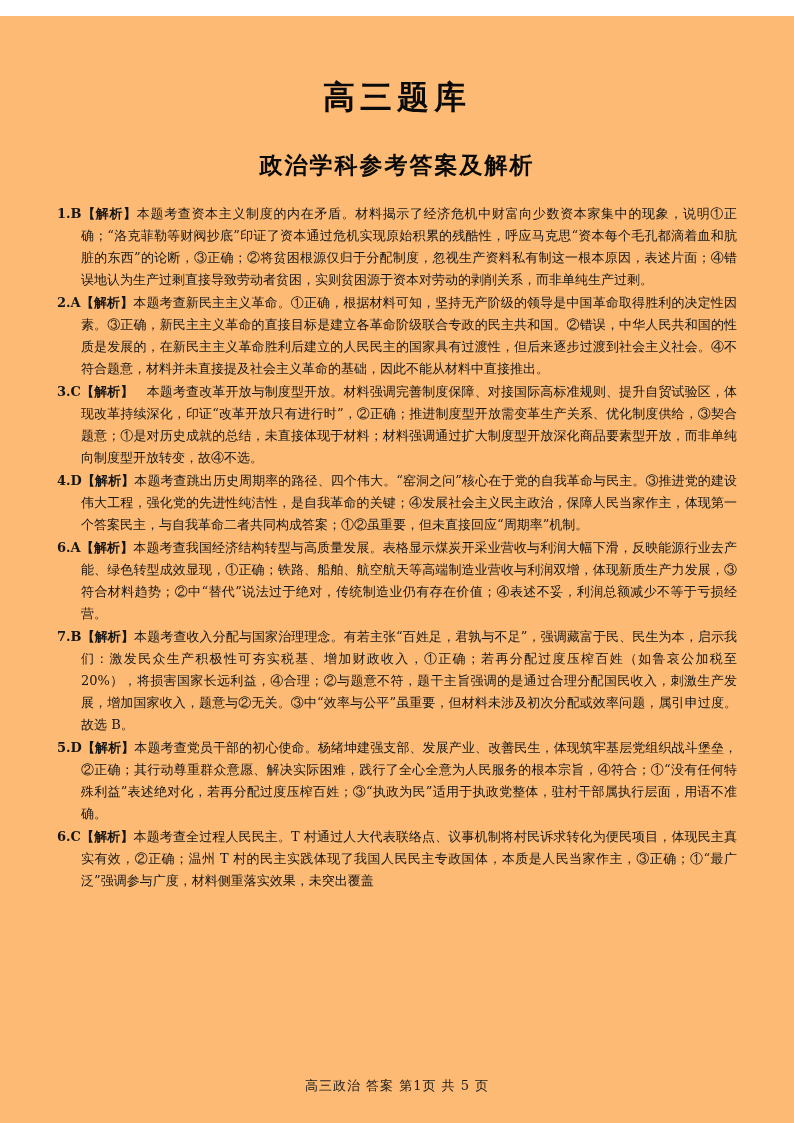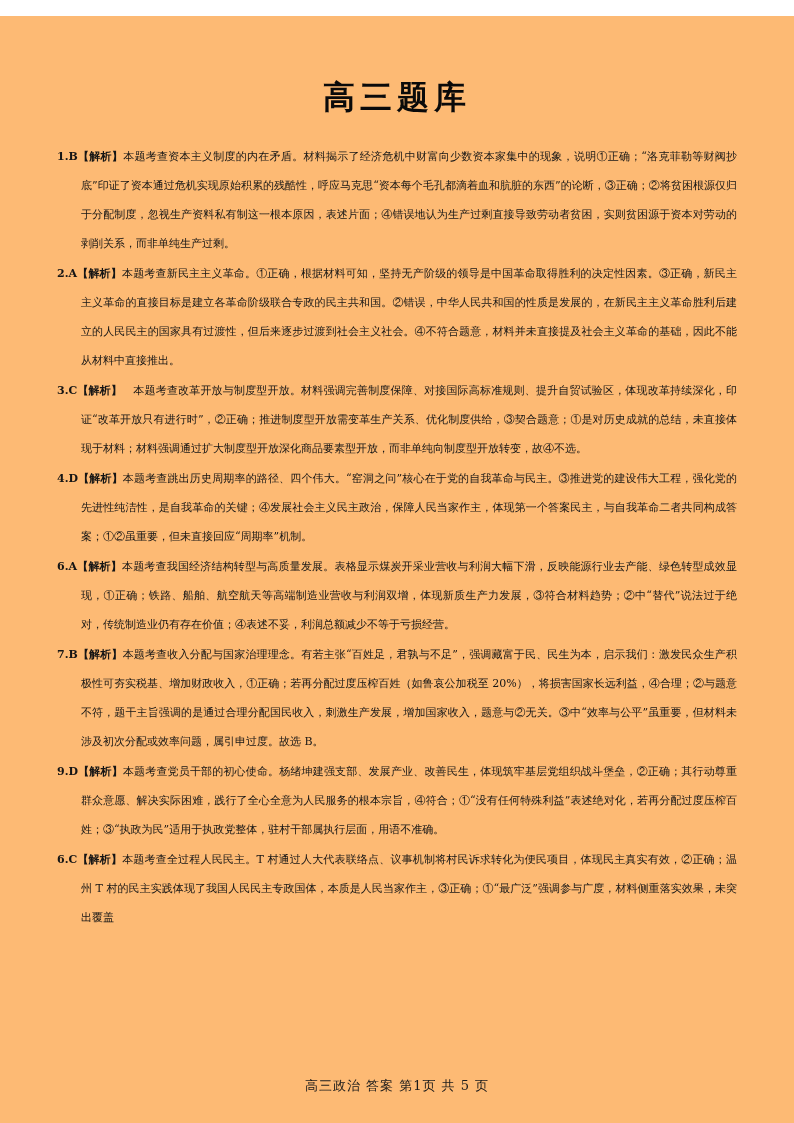--- a/index.html
+++ b/index.html
@@ -30,22 +30,22 @@
   .doc-subtitle {
     margin: 30px 0 0 0;
     text-align: center;
     font-size: 23px;
     font-weight: 700;
     letter-spacing: 2px;
     color: #0a0a0a;
   }
   .answers {
     margin: 22px 57px 0 57px;
-    font-size: 11px;
-    line-height: 29px;
+    font-size: 13px;
+    line-height: 22px;
     text-align: justify;
     text-justify: inter-character;
   }
   .item {
     margin: 0 0 1px 0;
     padding-left: 24px;
     text-indent: -24px;
   }
   .item .label {
     font-weight: 700;
@@ -61,27 +61,28 @@
     color: #1a1a1a;
   }
 </style>
 </head>
 <body>
 
 <div class="page">
 
   <h1 class="doc-title">高三题库</h1>
 
+  <h2 class="doc-subtitle">政治学科参考答案及解析</h2>
 
   <div class="answers">
     <p class="item"><span class="label">1.B【解析】</span><span class="text">本题考查资本主义制度的内在矛盾。材料揭示了经济危机中财富向少数资本家集中的现象，说明①正确；“洛克菲勒等财阀抄底”印证了资本通过危机实现原始积累的残酷性，呼应马克思“资本每个毛孔都滴着血和肮脏的东西”的论断，③正确；②将贫困根源仅归于分配制度，忽视生产资料私有制这一根本原因，表述片面；④错误地认为生产过剩直接导致劳动者贫困，实则贫困源于资本对劳动的剥削关系，而非单纯生产过剩。</span></p>
     <p class="item"><span class="label">2.A【解析】</span><span class="text">本题考查新民主主义革命。①正确，根据材料可知，坚持无产阶级的领导是中国革命取得胜利的决定性因素。③正确，新民主主义革命的直接目标是建立各革命阶级联合专政的民主共和国。②错误，中华人民共和国的性质是发展的，在新民主主义革命胜利后建立的人民民主的国家具有过渡性，但后来逐步过渡到社会主义社会。④不符合题意，材料并未直接提及社会主义革命的基础，因此不能从材料中直接推出。</span></p>
     <p class="item"><span class="label">3.C【解析】</span><span class="text">　本题考查改革开放与制度型开放。材料强调完善制度保障、对接国际高标准规则、提升自贸试验区，体现改革持续深化，印证“改革开放只有进行时”，②正确；推进制度型开放需变革生产关系、优化制度供给，③契合题意；①是对历史成就的总结，未直接体现于材料；材料强调通过扩大制度型开放深化商品要素型开放，而非单纯向制度型开放转变，故④不选。</span></p>
     <p class="item"><span class="label">4.D【解析】</span><span class="text">本题考查跳出历史周期率的路径、四个伟大。“窑洞之问”核心在于党的自我革命与民主。③推进党的建设伟大工程，强化党的先进性纯洁性，是自我革命的关键；④发展社会主义民主政治，保障人民当家作主，体现第一个答案民主，与自我革命二者共同构成答案；①②虽重要，但未直接回应“周期率”机制。</span></p>
     <p class="item"><span class="label">6.A【解析】</span><span class="text">本题考查我国经济结构转型与高质量发展。表格显示煤炭开采业营收与利润大幅下滑，反映能源行业去产能、绿色转型成效显现，①正确；铁路、船舶、航空航天等高端制造业营收与利润双增，体现新质生产力发展，③符合材料趋势；②中“替代”说法过于绝对，传统制造业仍有存在价值；④表述不妥，利润总额减少不等于亏损经营。</span></p>
     <p class="item"><span class="label">7.B【解析】</span><span class="text">本题考查收入分配与国家治理理念。有若主张“百姓足，君孰与不足”，强调藏富于民、民生为本，启示我们：激发民众生产积极性可夯实税基、增加财政收入，①正确；若再分配过度压榨百姓（如鲁哀公加税至 20%），将损害国家长远利益，④合理；②与题意不符，题干主旨强调的是通过合理分配国民收入，刺激生产发展，增加国家收入，题意与②无关。③中“效率与公平”虽重要，但材料未涉及初次分配或效率问题，属引申过度。故选 B。</span></p>
-    <p class="item"><span class="label">9.D【解析】</span><span class="text">本题考查党员干部的初心使命。杨绪坤建强支部、发展产业、改善民生，体现筑牢基层党组织战斗堡垒，②正确；其行动尊重群众意愿、解决实际困难，践行了全心全意为人民服务的根本宗旨，④符合；①“没有任何特殊利益”表述绝对化，若再分配过度压榨百姓；③“执政为民”适用于执政党整体，驻村干部属执行层面，用语不准确。</span></p>
+    <p class="item"><span class="label">5.D【解析】</span><span class="text">本题考查党员干部的初心使命。杨绪坤建强支部、发展产业、改善民生，体现筑牢基层党组织战斗堡垒，②正确；其行动尊重群众意愿、解决实际困难，践行了全心全意为人民服务的根本宗旨，④符合；①“没有任何特殊利益”表述绝对化，若再分配过度压榨百姓；③“执政为民”适用于执政党整体，驻村干部属执行层面，用语不准确。</span></p>
     <p class="item"><span class="label">6.C【解析】</span><span class="text">本题考查全过程人民民主。T 村通过人大代表联络点、议事机制将村民诉求转化为便民项目，体现民主真实有效，②正确；温州 T 村的民主实践体现了我国人民民主专政国体，本质是人民当家作主，③正确；①“最广泛”强调参与广度，材料侧重落实效果，未突出覆盖</span></p>
   </div>
 
   <div class="page-footer">高三政治  答案  第1页  共 5 页</div>
 
 </div>
 
 </body></html>

